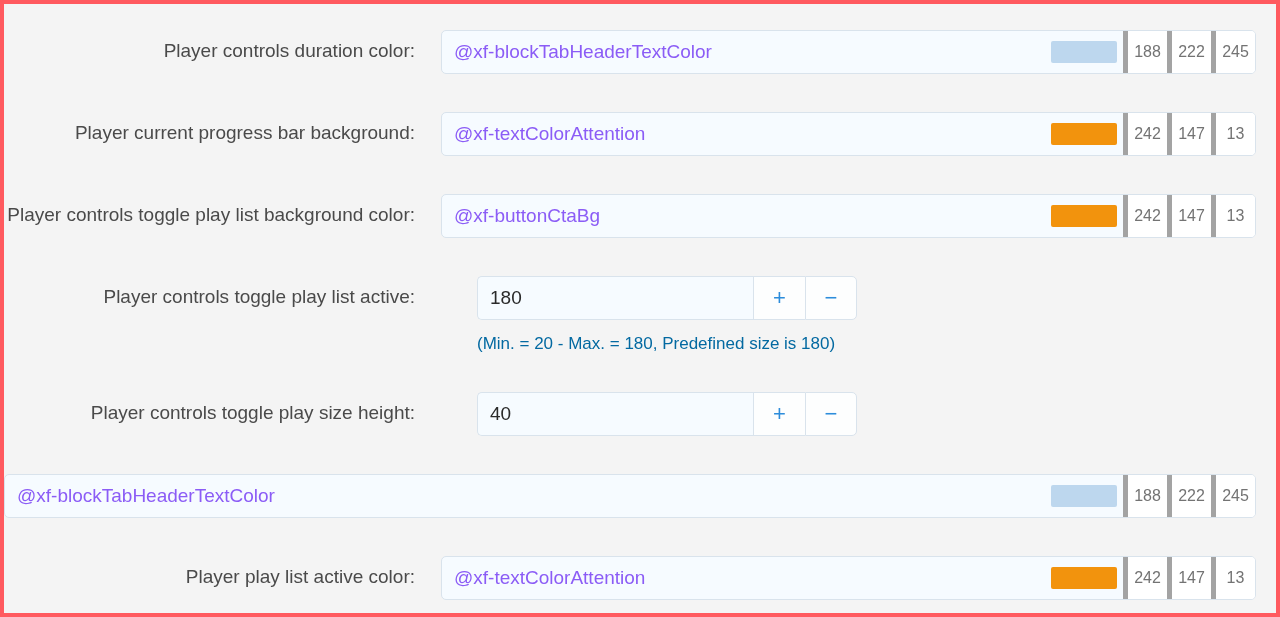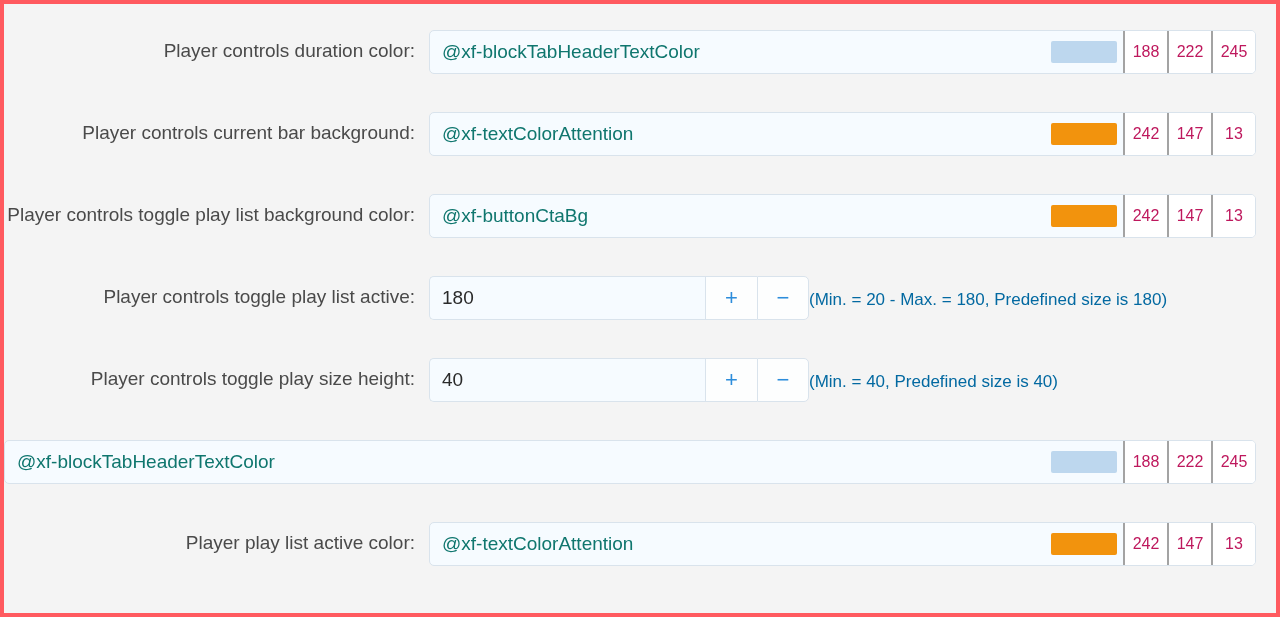--- a/index.html
+++ b/index.html
@@ -19,20 +19,21 @@
   }
   .form-area {
     width: 100%;
     height: 100%;
     padding-top: 26px;
   }
   .row {
     display: flex;
     align-items: flex-start;
     margin-bottom: 38px;
+    gap: 12px;
   }
   .label-col {
     width: 425px;
     text-align: right;
     padding-right: 14px;
     padding-top: 10px;
     font-size: 19px;
     color: #4a4a4a;
   }
   .field-col {
@@ -48,42 +49,43 @@
     align-items: stretch;
     height: 44px;
     overflow: hidden;
   }
   .color-text {
     flex: 1;
     border: none;
     background: transparent;
     padding: 0 12px;
     font-size: 19px;
-    color: #0f766e;
+    color: #8b5cf6;
     outline: none;
   }
   .swatch {
     width: 66px;
     margin: 10px 6px;
     border-radius: 2px;
   }
   .rgb-cell {
     width: 44px;
-    border-left: 2px solid #a3a3a3;
+    border-left: 5px solid #a3a3a3;
     display: flex;
     align-items: center;
     justify-content: center;
     font-size: 16px;
-    color: #be185d;
+    color: #737373;
     background: #fff;
   }
   
   .stepper-wrap {
     display: flex;
-    flex-direction: row;
+    flex-direction: column;
+    margin-left: 36px;
   }
   .stepper {
     display: flex;
     height: 44px;
     width: 380px;
   }
   .stepper-input {
     flex: 1;
     border: 1px solid #d9e3ec;
     border-right: none;
@@ -125,21 +127,21 @@
           <div class="color-field">
             <input class="color-text" value="@xf-blockTabHeaderTextColor" style="">
             <div class="swatch" style="background:#bdd7ee"></div>
             <div class="rgb-cell">188</div>
             <div class="rgb-cell">222</div>
             <div class="rgb-cell">245</div>
           </div>
         </div>
       </div>
       <div class="row">
-        <div class="label-col">Player controls current bar background:</div>
+        <div class="label-col">Player current progress bar background:</div>
         <div class="field-col">
           <div class="color-field">
             <input class="color-text" value="@xf-textColorAttention" style="">
             <div class="swatch" style="background:#f2930d"></div>
             <div class="rgb-cell">242</div>
             <div class="rgb-cell">147</div>
             <div class="rgb-cell">13</div>
           </div>
         </div>
       </div>
@@ -170,21 +172,20 @@
       </div>
       <div class="row">
         <div class="label-col">Player controls toggle play size height:</div>
         <div class="field-col">
           <div class="stepper-wrap">
             <div class="stepper">
               <input class="stepper-input" value="40" style="">
               <div class="stepper-btn plus">+</div>
               <div class="stepper-btn minus">−</div>
             </div>
-            <div class="hint">(Min. = 40, Predefined size is 40)</div>
           </div>
         </div>
       </div>
       <div class="row">
         <div class="field-col">
           <div class="color-field">
             <input class="color-text" value="@xf-blockTabHeaderTextColor" style="">
             <div class="swatch" style="background:#bdd7ee"></div>
             <div class="rgb-cell">188</div>
             <div class="rgb-cell">222</div>

